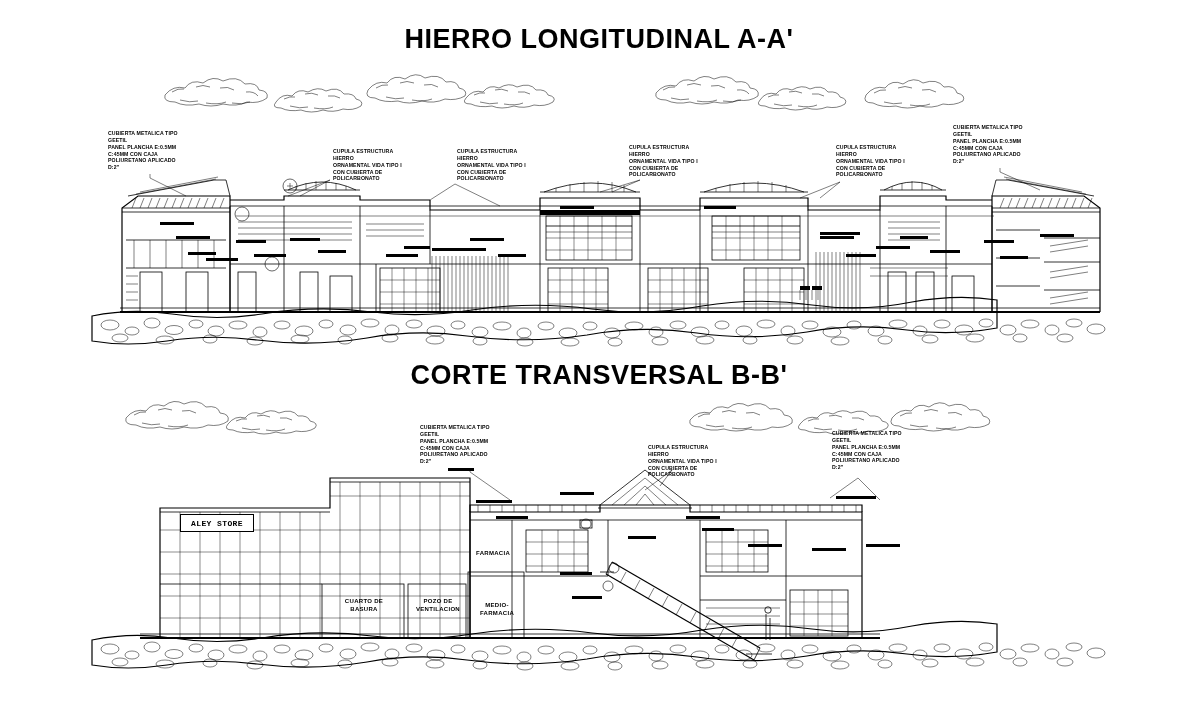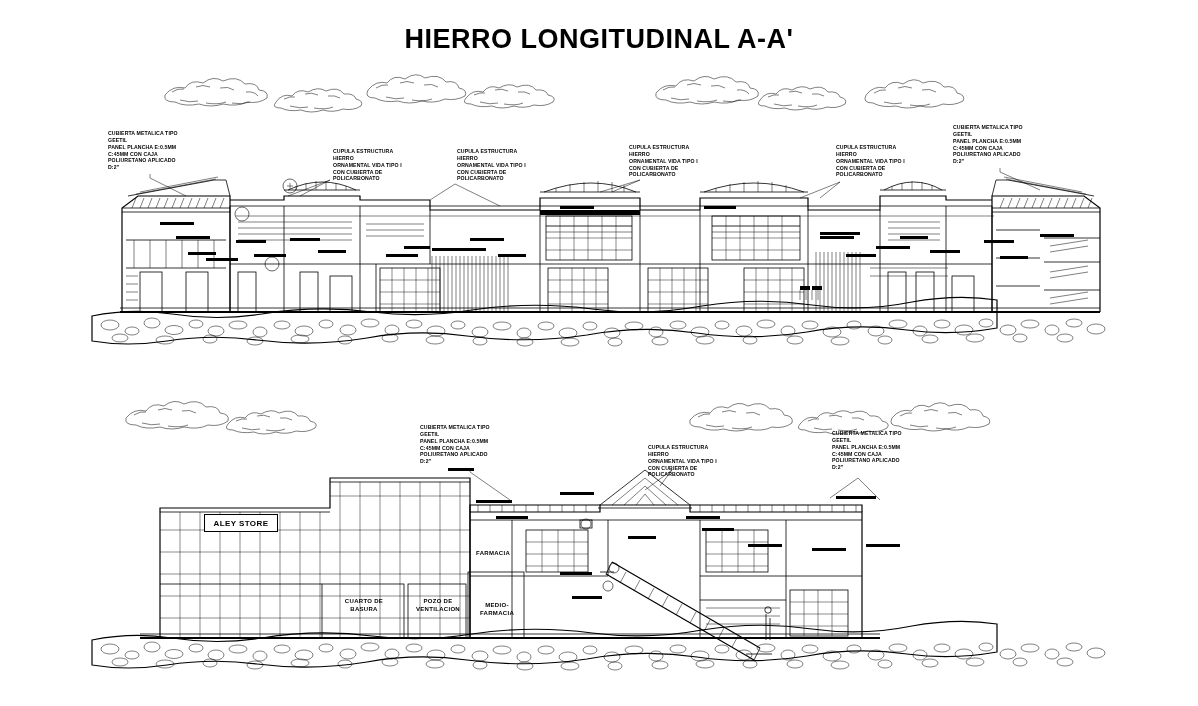--- a/index.html
+++ b/index.html
@@ -85,20 +85,21 @@
   .w18 { stroke-width: 1.8; }
   .fill-blk { fill: #000; stroke: none; }
   .hatch-cell { fill: none; stroke: #000; stroke-width: 0.45; }
 </style>
 </head>
 <body>
 
 <div id="sheet">
 
   <div class="title" id="title-a">HIERRO LONGITUDINAL A-A'</div>
+  <div class="title" id="title-b">CORTE TRANSVERSAL B-B'</div>
 
   <svg class="layer" viewBox="0 0 1198 706">
 
     <g class="ln w05">
       <path d="M165 95 q8-10 20-7 q6-9 18-5 q10-8 20-2 q14-6 22 3 q12-2 14 6 q10 1 8 8 q-8 6 -20 4 q-10 5 -24 2 q-12 4 -24 0 q-14 3 -24-2 q-12 0 -10-7z"></path>
       <path d="M172 92 q6-4 12-3 M196 87 q7-3 14 0 M220 88 q8-2 14 2 M246 92 q8-1 12 4 M180 100 q10 3 18 1 M206 103 q12 2 20-1 M232 103 q10 2 18-1"></path>
       <path d="M276 102 q6-9 16-6 q6-8 16-4 q10-6 18-1 q12-5 18 3 q10-1 12 5 q8 2 5 7 q-8 5 -18 3 q-10 4 -20 1 q-12 4 -22 0 q-12 2 -20-2 q-10 0 -5-6z"></path>
       <path d="M284 99 q6-3 11-2 M305 94 q7-2 13 1 M328 96 q7-1 12 2 M290 106 q10 3 18 1 M314 108 q12 2 19-1"></path>
       <path d="M368 90 q8-10 19-7 q7-9 18-4 q11-8 20-1 q14-5 21 4 q11-2 13 6 q9 2 6 8 q-9 5 -20 3 q-11 5 -23 2 q-13 4 -24 0 q-14 2 -23-3 q-11 0 -7-8z"></path>
       <path d="M376 88 q6-4 12-3 M400 83 q7-3 14 0 M424 85 q8-2 14 2 M386 97 q10 3 18 1 M412 100 q12 2 20-1"></path>
@@ -575,21 +576,21 @@
 ORNAMENTAL VIDA TIPO I
 CON CUBIERTA DE
 POLICARBONATO</div>
   <div class="callout" style="left:832px; top:430px; width:90px;">CUBIERTA METALICA TIPO
 GEETIL
 PANEL PLANCHA e:0.5mm
 C:45mm CON CAJA
 POLIURETANO APLICADO
 D:2"</div>
 
-  <div class="storebox" style="left:204px; top:514px; width:72px; height:16px;">ALEY STORE</div>
+  <div class="storebox" style="left:180px; top:514px; width:72px; height:16px;font-family:Liberation Mono, monospace;">ALEY STORE</div>
 
   <div class="roomlabel" style="left:326px; top:598px; width:76px;">CUARTO DE
 BASURA</div>
   <div class="roomlabel" style="left:410px; top:598px; width:56px;">POZO DE
 VENTILACION</div>
   <div class="roomlabel" style="left:470px; top:602px; width:54px;">MEDIO-
 FARMACIA</div>
   <div class="roomlabel" style="left:476px; top:550px; width:46px; text-align:left;">FARMACIA</div>
 
 </div>

